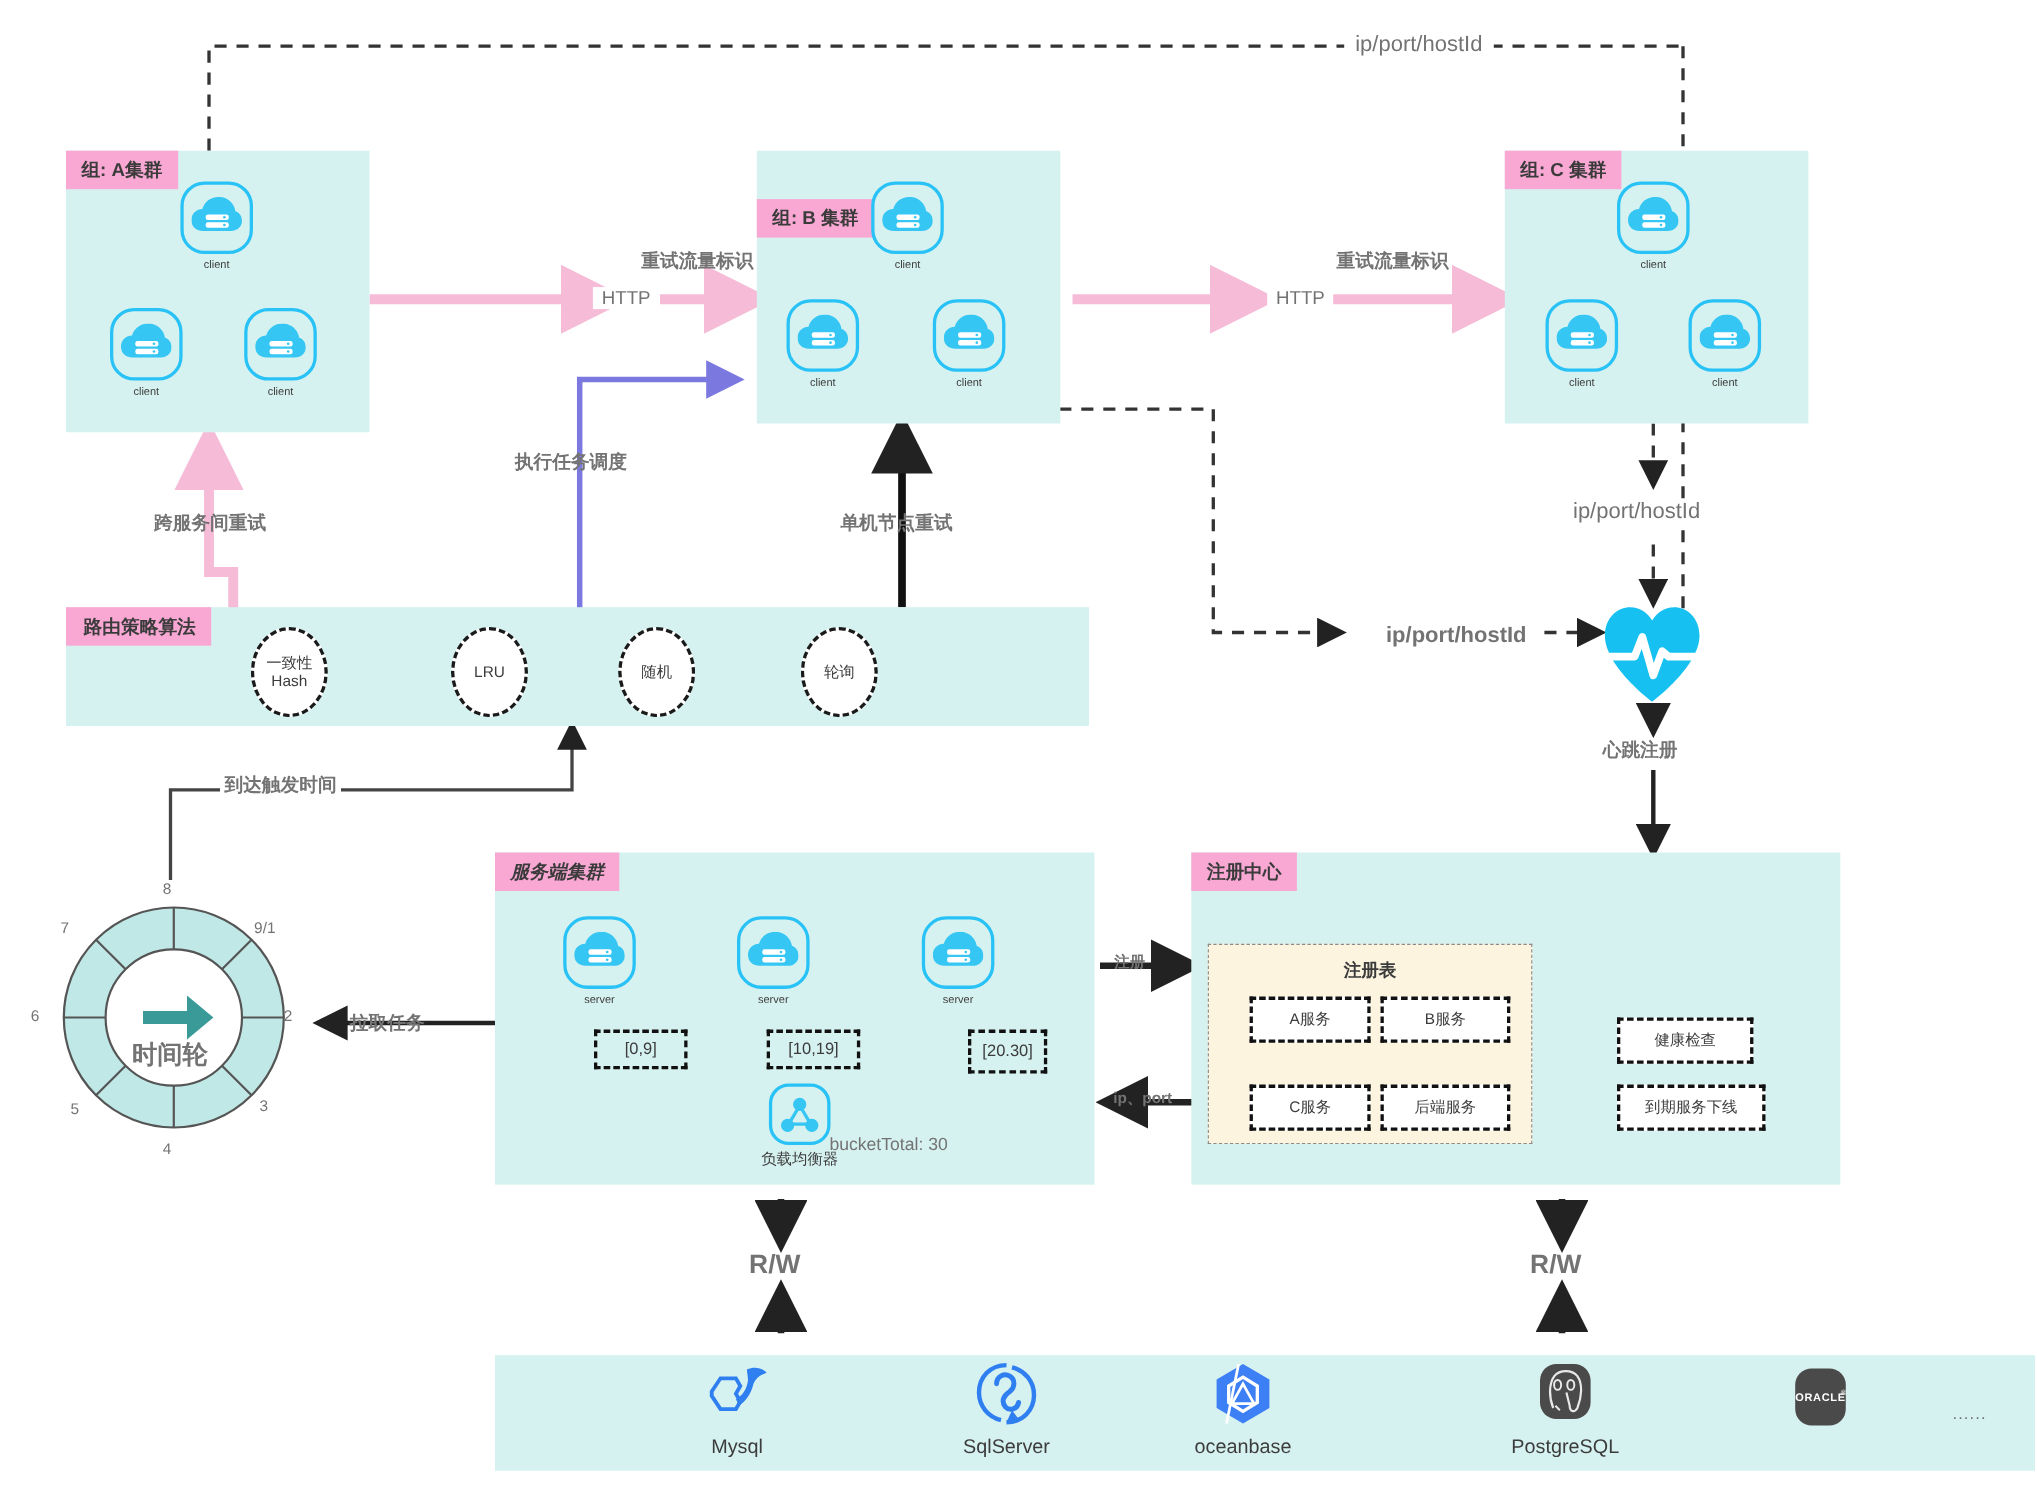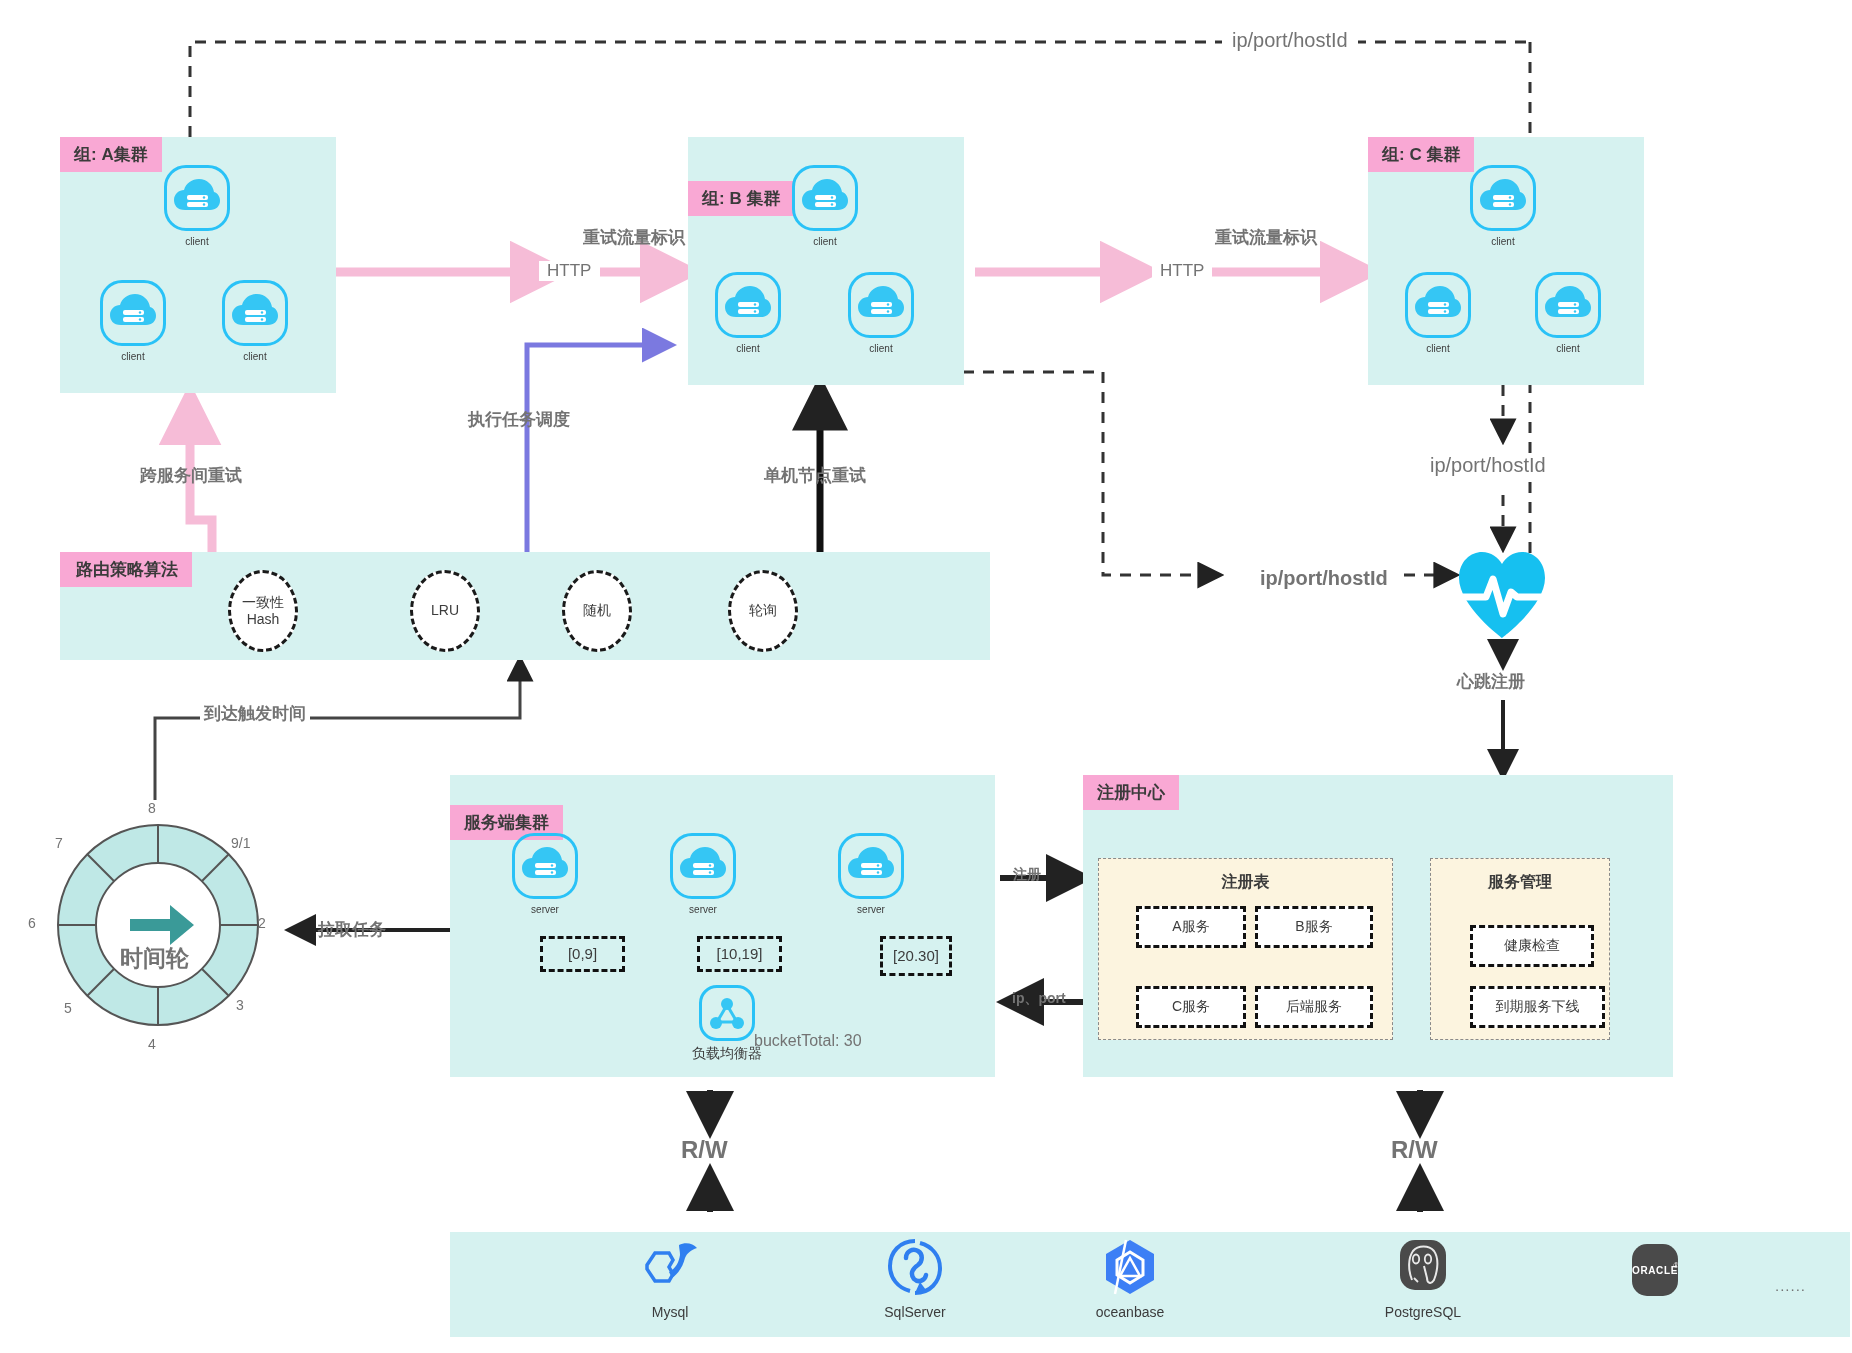--- a/index.html
+++ b/index.html
@@ -101,21 +101,21 @@
 
   
   .lbl { position:absolute; white-space:nowrap; color:#737373; }
   .lbl-zh { font-weight:bold; font-size:17px; }
   .lbl-en { font-size:17px; }
   .lbl-big { font-size:22px; font-weight:bold; }
   .lbl-sm { font-size:14px; }
 
   
   .dbitem { position:absolute; text-align:center; width:150px; }
-  .dbitem .cap { font-size:14px; color:#3c3c3c; margin-top:4px; }
+  .dbitem .cap { font-size:18px; color:#3c3c3c; margin-top:4px; }
 
   svg.overlay { position:absolute; left:0; top:0; width:1852px; height:1353px; pointer-events:none; }
 </style>
 </head>
 <body>
 
 <div id="stage">
 
   <svg class="overlay" viewBox="0 0 1852 1353">
     <defs>
@@ -349,21 +349,21 @@
   <div class="lbl lbl-sm" style="left:148px; top:1036px;">4</div>
   <div class="lbl lbl-sm" style="left:64px; top:1000px;">5</div>
   <div class="lbl lbl-sm" style="left:28px; top:915px;">6</div>
   <div class="lbl lbl-sm" style="left:55px; top:835px;">7</div>
   <div class="lbl lbl-sm" style="left:148px; top:800px;">8</div>
 
   <div class="lbl lbl-zh" style="left:318px; top:918px;">拉取任务</div>
   <div class="lbl lbl-zh" style="left:200px; top:702px; background:#fff; padding:0 4px;">到达触发时间</div>
 
   <div class="panel" style="left:450px; top:775px; width:545px; height:302px;"></div>
-  <div class="panel-title" style="left:450px; top:805px;">服务端集群</div>
+  <div class="panel-title" style="left:450px; top:775px;font-style:italic;">服务端集群</div>
 
   <div class="node" style="left:512px; top:833px;">
     <div class="box">
       <svg width="46" height="38" viewBox="0 0 46 38">
           <path d="M11 31 C3 31 0 26 0 21 C0 15 5 11 10 11 C12 4 18 0 25 0 C33 0 39 6 40 13 C44 14 46 18 46 22 C46 27 42 31 36 31 Z" fill="#35c6f4"></path>
           <rect x="13" y="16" width="21" height="5" rx="2" fill="#fff"></rect>
           <rect x="13" y="23" width="21" height="5" rx="2" fill="#fff"></rect>
           <circle cx="30" cy="18.5" r="1.2" fill="#35c6f4"></circle>
           <circle cx="30" cy="25.5" r="1.2" fill="#35c6f4"></circle>
         </svg>
@@ -419,23 +419,20 @@
   <div class="panel-title" style="left:1083px; top:775px;">注册中心</div>
 
   <div class="regcard" style="left:1098px; top:858px; width:295px; height:182px;">
     <div class="regcard-title">注册表</div>
   </div>
   <div class="svccell" style="left:1136px; top:906px; width:110px; height:42px;">A服务</div>
   <div class="svccell" style="left:1255px; top:906px; width:118px; height:42px;">B服务</div>
   <div class="svccell" style="left:1136px; top:986px; width:110px; height:42px;">C服务</div>
   <div class="svccell" style="left:1255px; top:986px; width:118px; height:42px;">后端服务</div>
 
-  <div class="regcard" style="left:1430px; top:858px; width:180px; height:182px;">
-    <div class="regcard-title">服务管理</div>
-  </div>
   <div class="svccell" style="left:1470px; top:925px; width:124px; height:42px;">健康检查</div>
   <div class="svccell" style="left:1470px; top:986px; width:135px; height:42px;">到期服务下线</div>
 
   <div class="abs" style="left:1455px; top:548px; width:94px; height:92px;">
     <svg width="94" height="92" viewBox="0 0 94 92">
       <path d="M47 90 C47 90 4 58 4 30 C4 13 16 4 27 4 C36 4 43 9 47 16 C51 9 58 4 67 4 C78 4 90 13 90 30 C90 58 47 90 47 90 Z" fill="#16c0f0"></path>
       <path d="M8 49 L31 49 L38 31 L48 66 L56 44 L62 49 L86 49" stroke="#ffffff" stroke-width="7" fill="none" stroke-linejoin="round" stroke-linecap="round"></path>
     </svg>
   </div>
 

